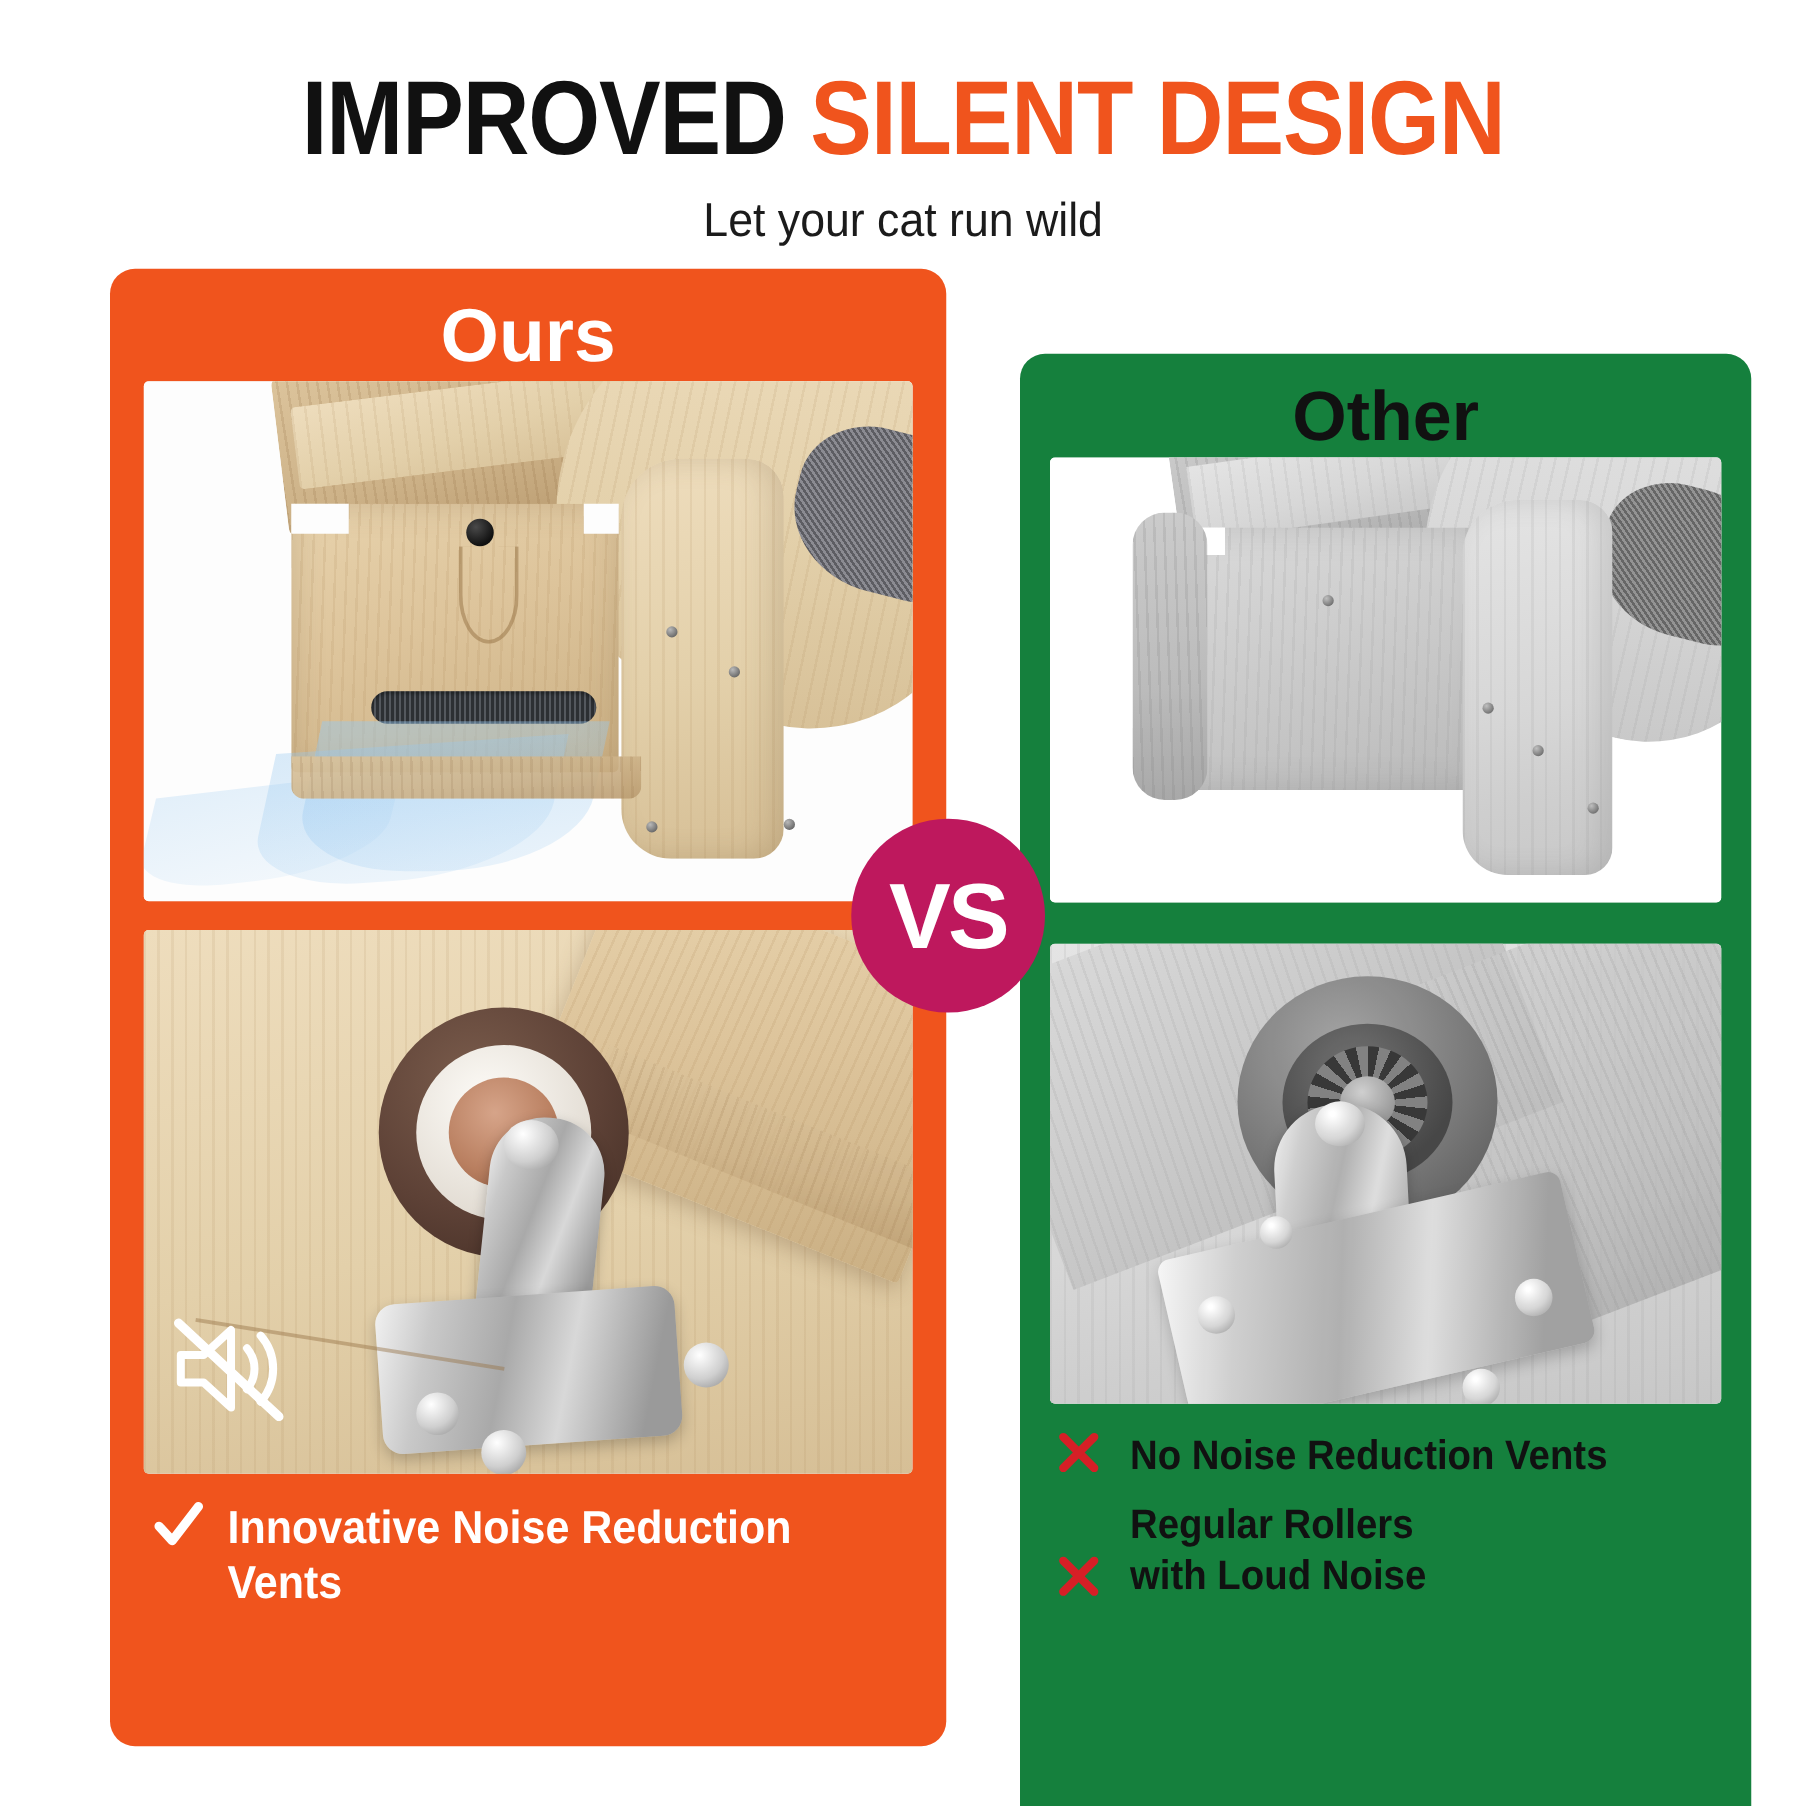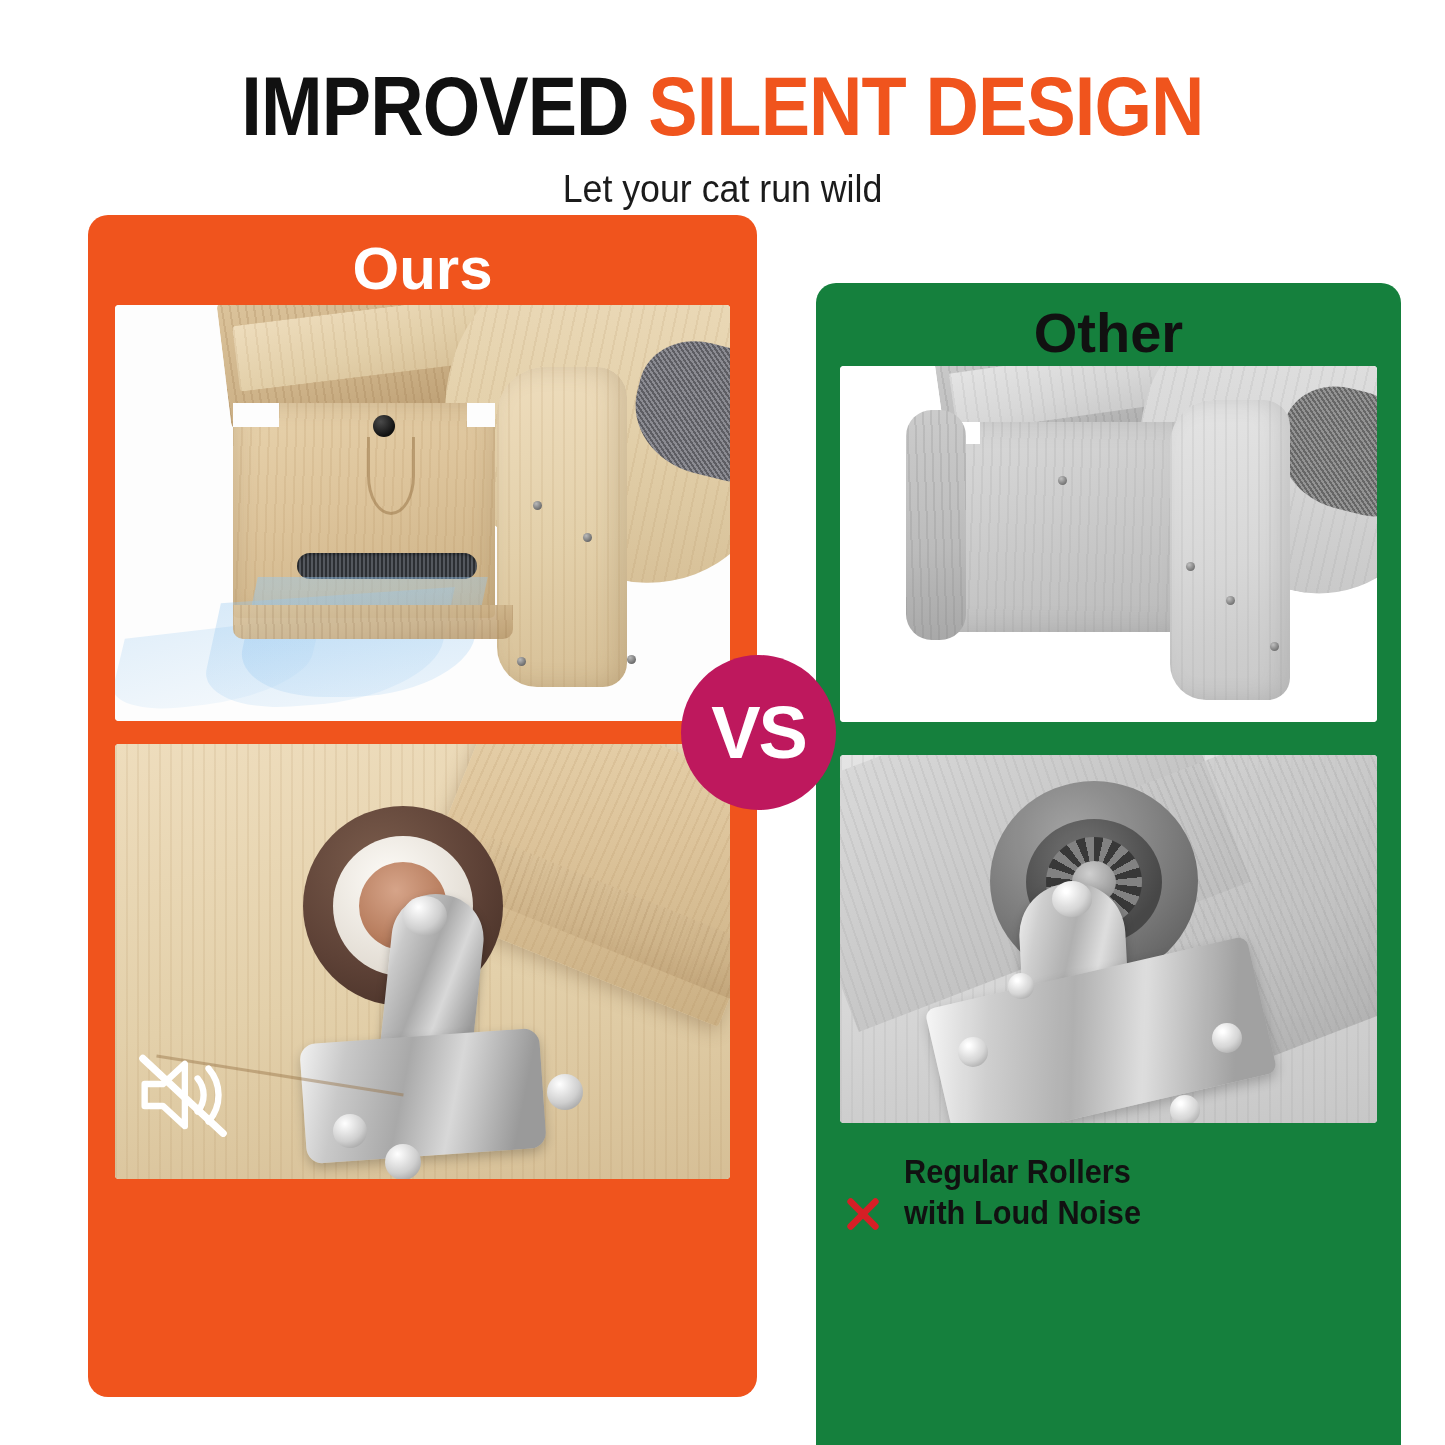--- a/index.html
+++ b/index.html
@@ -1,20 +1,20 @@
 <!DOCTYPE html>
 <html><head>
 <meta charset="utf-8">
 <style>
   * { margin:0; padding:0; box-sizing:border-box; }
   html,body { width:1445px; height:1445px; background:#ffffff; }
   body { font-family:"Liberation Sans", sans-serif; position:relative; overflow:hidden; }
 
   
-  #header { position:absolute; left:0; top:16px; width:1445px; height:205px; }
+  #header { position:absolute; left:0; top:4px; width:1445px; height:205px; }
   #title {
     position:absolute; left:0; top:47px; width:1445px;
     text-align:center; font-size:84px; line-height:86px;
     font-weight:bold; letter-spacing:-1px;
     font-family:"Liberation Sans Narrow","Liberation Sans",sans-serif;
     transform:scaleX(0.88); transform-origin:center top;
     white-space:nowrap;
   }
   #title .black { color:#111111; }
   #title .accent { color:#F0541D; }
@@ -204,20 +204,28 @@
           <path d="M8 34 h20 L52 12 v68 L28 58 H8 Z" fill="none" stroke="#ffffff" stroke-width="7" stroke-linejoin="round"></path>
           <path d="M66 28 a28 28 0 0 1 0 36" fill="none" stroke="#ffffff" stroke-width="7" stroke-linecap="round"></path>
           <path d="M78 17 a44 44 0 0 1 0 58" fill="none" stroke="#ffffff" stroke-width="7" stroke-linecap="round"></path>
           <line x1="6" y1="6" x2="94" y2="88" stroke="#ffffff" stroke-width="8" stroke-linecap="round"></line>
         </svg>
       </div>
     </div>
   </div>
 
   <div class="features" id="ours-features">
+    <div class="feat">
+      <span class="feat-mark">
+        <svg class="check-ico" viewBox="0 0 40 40" width="42" height="42" aria-hidden="true">
+          <path d="M5 20 L15 31 L35 5" fill="none" stroke="#ffffff" stroke-width="7" stroke-linecap="round" stroke-linejoin="round"></path>
+        </svg>
+      </span>
+      <span class="feat-text">Innovative Noise Reduction Vents</span>
+    </div>
   </div>
 </div>
 
 <div class="panel" id="panel-other">
 
   <div class="panel-title" id="other-title">Other</div>
 
   <div class="photo grayscale" id="photo-other-vent">
     <div class="scene" style="background:#fcfcfc;">
       <div class="wood-dk" style="position:absolute;left:100px;top:-34px;width:270px;height:120px;transform:rotate(-8deg);border-radius:8px;"></div>
@@ -262,20 +270,29 @@
       <div class="chrome" style="position:absolute;left:96px;top:216px;width:330px;height:140px;
                   border-radius:10px;transform:rotate(-13deg);box-shadow:0 5px 12px rgba(0,0,0,.22);"></div>
       <div class="boltcap" style="left:118px;top:282px;width:30px;height:30px;"></div>
       <div class="boltcap" style="left:168px;top:218px;width:26px;height:26px;"></div>
       <div class="boltcap" style="left:372px;top:268px;width:30px;height:30px;"></div>
       <div class="boltcap" style="left:330px;top:340px;width:30px;height:30px;"></div>
     </div>
   </div>
 
   <div class="features" id="other-features">
+    <div class="feat">
+      <span class="feat-mark">
+        <svg class="x-ico" viewBox="0 0 40 40" width="38" height="38" aria-hidden="true">
+          <line x1="7" y1="7" x2="33" y2="33" stroke="#D61F26" stroke-width="7" stroke-linecap="round"></line>
+          <line x1="33" y1="7" x2="7" y2="33" stroke="#D61F26" stroke-width="7" stroke-linecap="round"></line>
+        </svg>
+      </span>
+      <span class="feat-text">No Noise Reduction Vents</span>
+    </div>
     <div class="feat" style="margin-top:8px;align-items:flex-end;">
       <span class="feat-mark">
         <svg class="x-ico" viewBox="0 0 40 40" width="38" height="38" aria-hidden="true">
           <line x1="7" y1="7" x2="33" y2="33" stroke="#D61F26" stroke-width="7" stroke-linecap="round"></line>
           <line x1="33" y1="7" x2="7" y2="33" stroke="#D61F26" stroke-width="7" stroke-linecap="round"></line>
         </svg>
       </span>
       <span class="feat-text" style="max-width:300px;display:inline-block;">Regular Rollers with Loud Noise</span>
     </div>
   </div>

